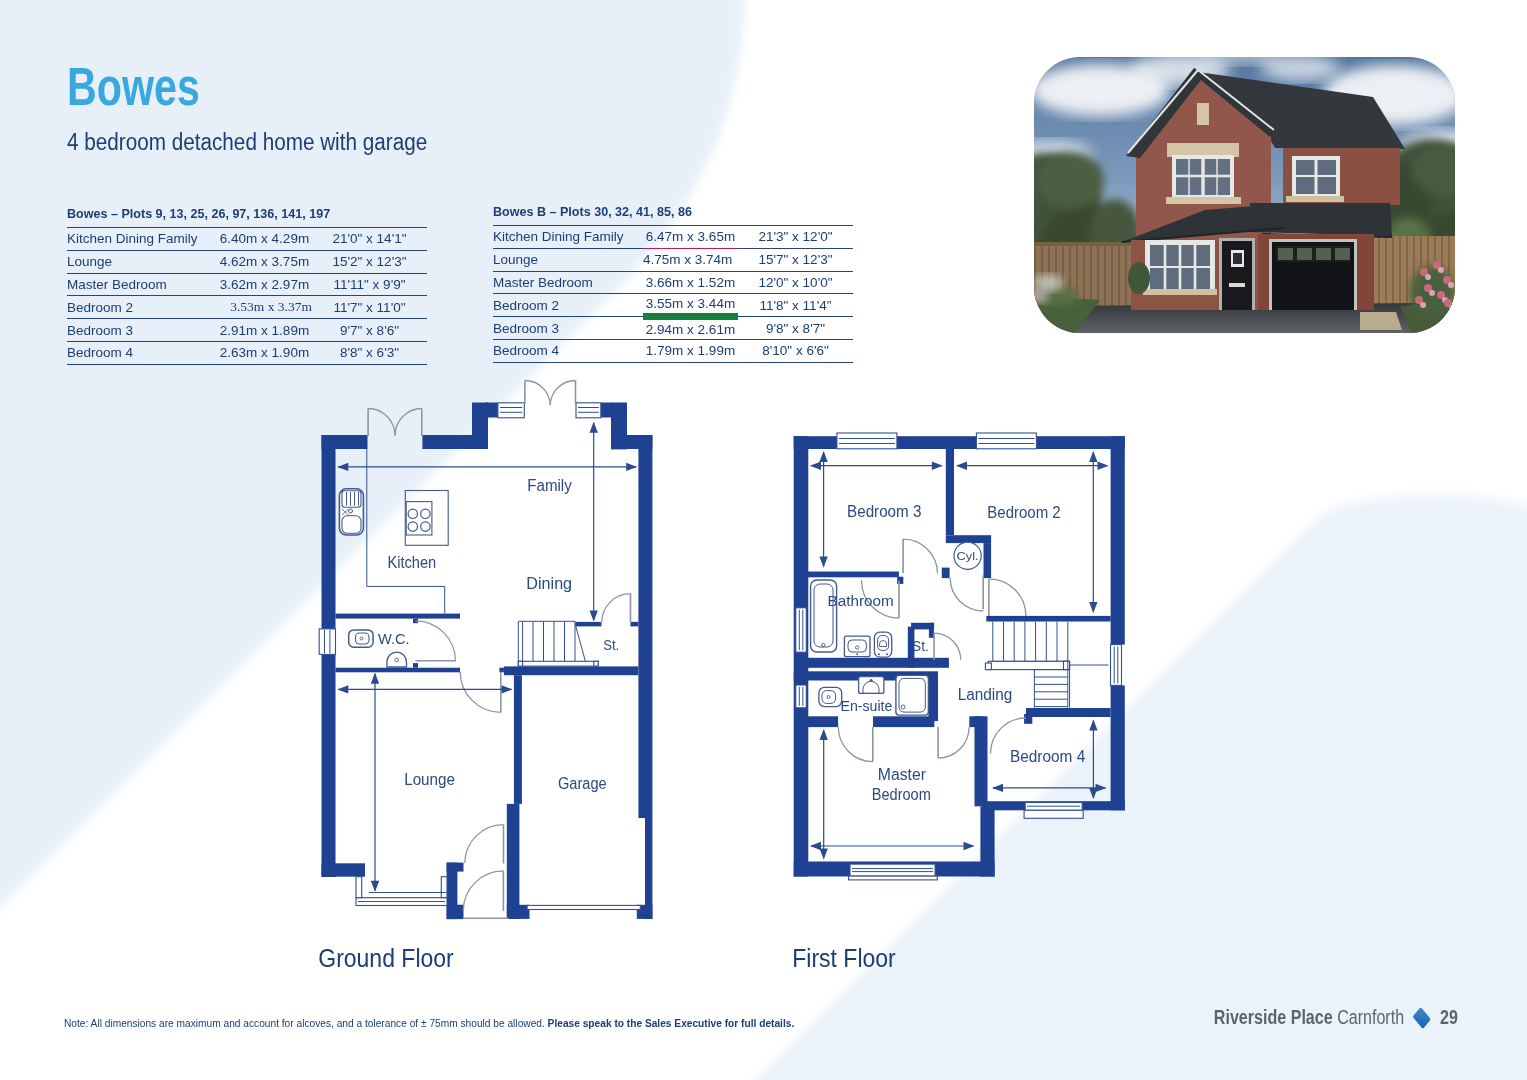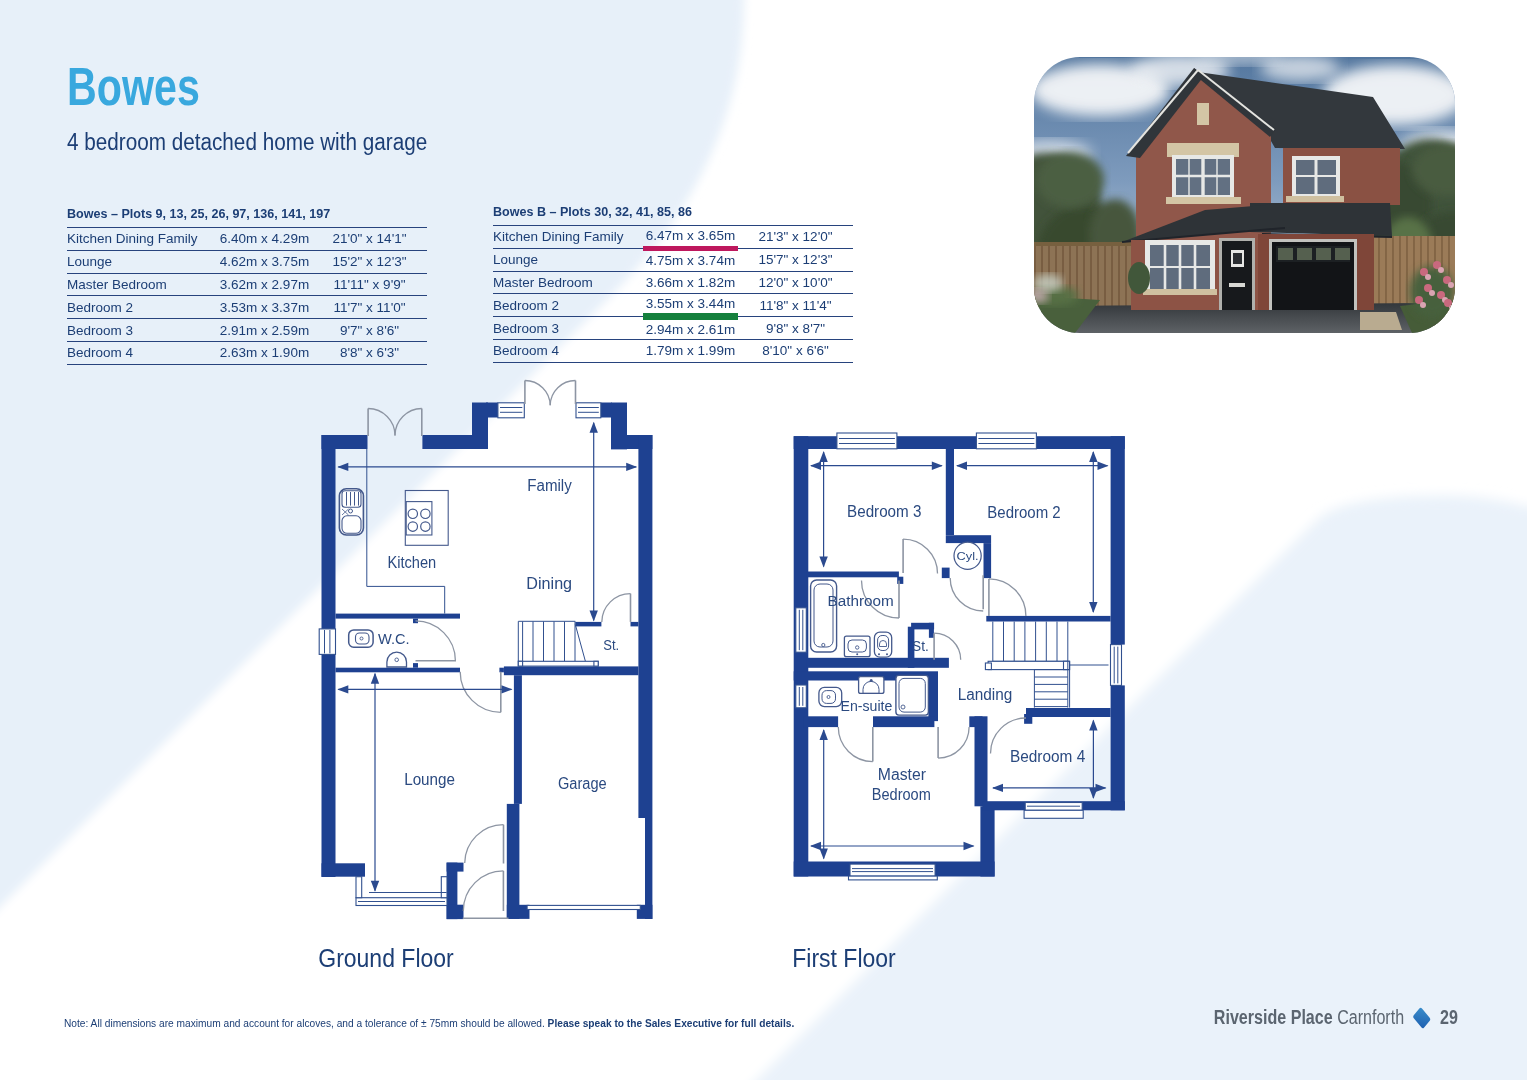--- a/index.html
+++ b/index.html
@@ -597,26 +597,26 @@
           <td style="border-top:1px solid #27437d;text-align:center;">4.62m x 3.75m</td>
           <td style="border-top:1px solid #27437d;text-align:center;">15'2" x 12'3"</td>
         </tr>
 <tr style="height:22.8px;">
           <td style="border-top:1px solid #27437d;">Master Bedroom</td>
           <td style="border-top:1px solid #27437d;text-align:center;margin-left:20px;">3.62m x 2.97m</td>
           <td style="border-top:1px solid #27437d;text-align:center;">11'11" x 9'9"</td>
         </tr>
 <tr style="height:22.8px;">
           <td style="border-top:1px solid #27437d;">Bedroom 2</td>
-          <td style="border-top:1px solid #27437d;text-align:center;">3.53m x 3.37m</td>
+          <td style="border-top:1px solid #27437d;text-align:right;font-family:Liberation Serif, serif;">3.53m x 3.37m</td>
           <td style="border-top:1px solid #27437d;text-align:center;">11'7" x 11'0"</td>
         </tr>
 <tr style="height:22.8px;">
           <td style="border-top:1px solid #27437d;">Bedroom 3</td>
-          <td style="border-top:1px solid #27437d;text-align:center;">2.91m x 2.59m</td>
+          <td style="border-top:1px solid #27437d;text-align:center;">2.91m x 1.89m</td>
           <td style="border-top:1px solid #27437d;text-align:center;">9'7" x 8'6"</td>
         </tr>
 <tr style="height:22.8px;">
           <td style="border-top:1px solid #27437d;">Bedroom 4</td>
           <td style="border-top:1px solid #27437d;text-align:center;">2.63m x 1.90m</td>
           <td style="border-top:1px solid #27437d;text-align:center;">8'8" x 6'3"</td>
         </tr>
 <tr style="height:0;">
           <td style="border-top:1px solid #27437d;" colspan="3"></td>
         </tr>
@@ -632,26 +632,26 @@
         <col style="width:115px">
       </colgroup>
 <tbody>
         <tr style="height:22.8px;">
           <td style="border-top:1px solid #27437d;">Kitchen Dining Family</td>
           <td style="border-top:1px solid #27437d;text-align:center;">6.47m x 3.65m</td>
           <td style="border-top:1px solid #27437d;text-align:center;">21'3" x 12'0"</td>
         </tr>
 <tr style="height:22.8px;">
           <td style="border-top:1px solid #27437d;">Lounge</td>
-          <td style="border-top:5px solid #be185d;text-align:center;">4.75m x 3.74m</td>
+          <td style="border-top:1px solid #be185d;text-align:left;">4.75m x 3.74m</td>
           <td style="border-top:1px solid #27437d;text-align:center;">15'7" x 12'3"</td>
         </tr>
 <tr style="height:22.8px;">
           <td style="border-top:1px solid #27437d;">Master Bedroom</td>
-          <td style="border-top:1px solid #27437d;text-align:center;">3.66m x 1.82m</td>
+          <td style="border-top:1px solid #27437d;text-align:center;">3.66m x 1.52m</td>
           <td style="border-top:1px solid #27437d;text-align:center;">12'0" x 10'0"</td>
         </tr>
 <tr style="height:22.8px;">
           <td style="border-top:1px solid #27437d;">Bedroom 2</td>
           <td style="border-top:1px solid #27437d;text-align:center;">3.55m x 3.44m</td>
           <td style="border-top:1px solid #27437d;text-align:center;">11'8" x 11'4"</td>
         </tr>
 <tr style="height:22.8px;">
           <td style="border-top:1px solid #27437d;">Bedroom 3</td>
           <td style="border-top:7px solid #15803d;text-align:center;">2.94m x 2.61m</td>

